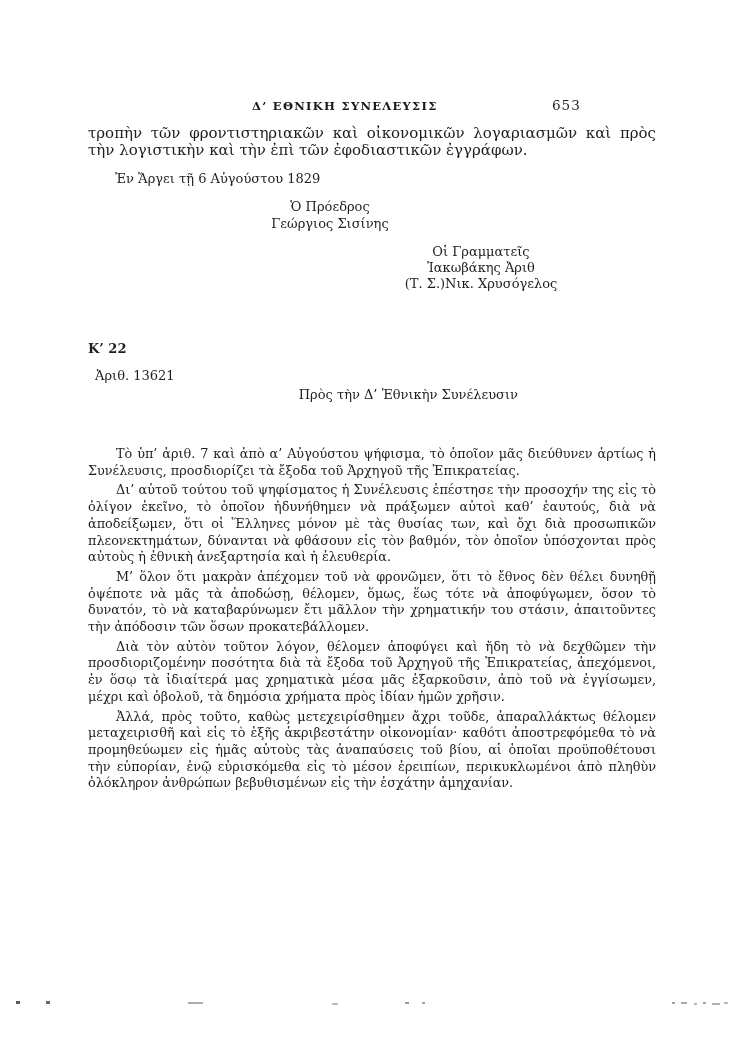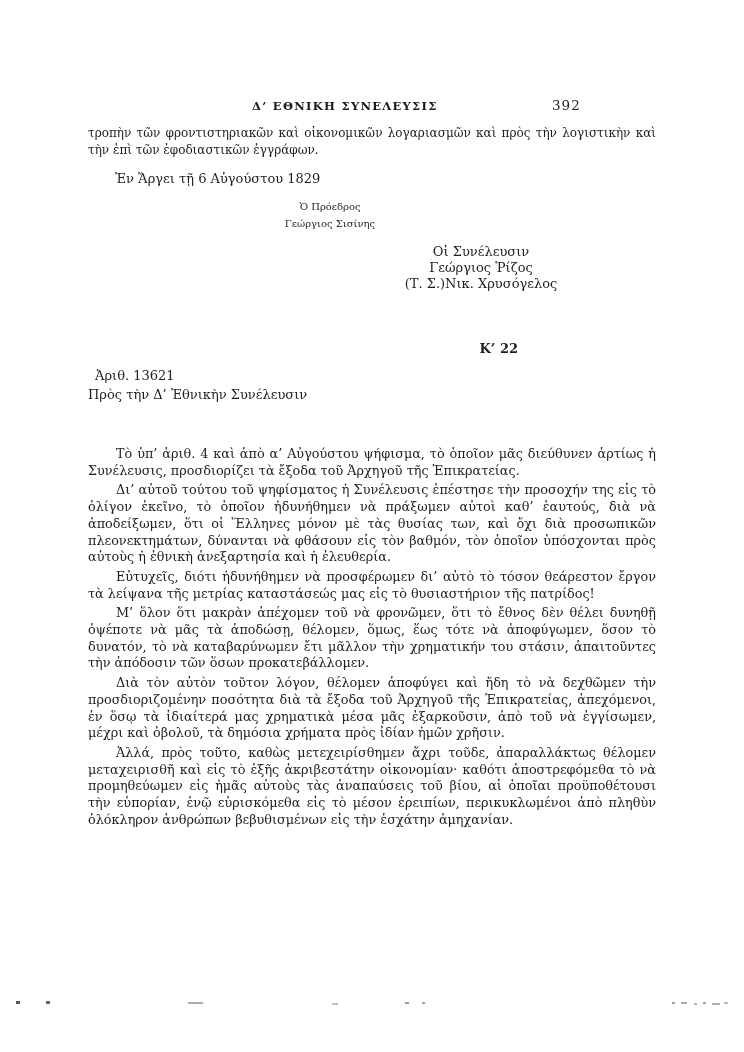--- a/index.html
+++ b/index.html
@@ -17,92 +17,91 @@
     position: absolute; top: 99px; left: 252px;
     font-size: 11.5px; font-weight: 700; letter-spacing: 1.3px;
     white-space: nowrap; color: #1a1a1a;
   }
   .page-number {
     position: absolute; top: 97px; left: 552px;
     font-size: 13.5px; letter-spacing: 1px;
   }
   .continuation {
     position: absolute; top: 125px; left: 88px; width: 568px;
-    font-size: 12px; line-height: 17px; text-align: justify; margin: 0;
+    font-size: 15px; line-height: 17px; text-align: justify; margin: 0;
   }
   .dateline {
     position: absolute; top: 171px; left: 115px;
     font-size: 13px; margin: 0;
   }
   .sig-president {
     position: absolute; top: 198px; left: 252px; width: 156px;
-    text-align: center; font-size: 10px; line-height: 17px;
+    text-align: center; font-size: 13px; line-height: 17px;
   }
   .sig-secretaries {
     position: absolute; top: 244px; left: 384px; width: 194px;
     text-align: center; font-size: 13px; line-height: 15.8px;
   }
   .seal-line { white-space: nowrap; }
   .seal-line .seal { }
   .section-heading {
     position: absolute; top: 341px; left: 88px; width: 430px;
-    text-align: right; font-size: 13px; font-weight: 700; margin: 0;
+    text-align: left; font-size: 13px; font-weight: 700; margin: 0;
   }
   .protocol-number {
     position: absolute; top: 360px; left: 87px;
     font-size: 13px; margin: 8px;
   }
   .addressee {
     position: absolute; top: 387px; left: 88px; width: 430px;
-    text-align: left; font-size: 13px; margin: 0;
+    text-align: right; font-size: 13px; margin: 0;
   }
   .sender {
     position: absolute; top: 416px; left: 88px; width: 430px;
     text-align: center; font-size: 13px; margin: 0;
   }
   .body-text {
     position: absolute; top: 446px; left: 88px; width: 568px;
     font-size: 12.8px; line-height: 16.7px; text-align: justify;
   }
   .body-text p { margin: 0 0 3px 0; text-indent: 28px; }
   .speck { position: absolute; }
 </style>
 </head>
 <body>
 
 <div class="page">
 
   <div class="running-title">Δ’ ΕΘΝΙΚΗ ΣΥΝΕΛΕΥΣΙΣ</div>
-  <div class="page-number">392</div>
+  <div class="page-number">653</div>
 
   <p class="continuation">τροπὴν τῶν φροντιστηριακῶν καὶ οἰκονομικῶν λογαριασμῶν καὶ πρὸς τὴν λογιστικὴν καὶ τὴν ἐπὶ τῶν ἐφοδιαστικῶν ἐγγράφων.</p>
 
   <p class="dateline">Ἐν Ἄργει τῇ 6 Αὐγούστου 1829</p>
 
   <div class="sig-president">
     <div>Ὁ Πρόεδρος</div>
     <div>Γεώργιος Σισίνης</div>
   </div>
 
   <div class="sig-secretaries">
-    <div>Οἱ Συνέλευσιν</div>
-    <div>Γεώργιος Ῥίζος</div>
+    <div>Οἱ Γραμματεῖς</div>
+    <div>Ἰακωβάκης Ἀριθ</div>
     <div class="seal-line">
       <span class="seal">(Τ. Σ.)</span><span>Νικ. Χρυσόγελος</span>
     </div>
   </div>
 
   <p class="section-heading">Κ’ 22</p>
   <p class="protocol-number">Ἀριθ. 13621</p>
   <p class="addressee">Πρὸς τὴν Δ’ Ἐθνικὴν Συνέλευσιν</p>
 
   <div class="body-text">
-      <p>Τὸ ὑπ’ ἀριθ. 4 καὶ ἀπὸ α’ Αὐγούστου ψήφισμα, τὸ ὁποῖον μᾶς διεύθυνεν ἀρτίως ἡ Συνέλευσις, προσδιορίζει τὰ ἔξοδα τοῦ Ἀρχηγοῦ τῆς Ἐπικρατείας.</p>
+      <p>Τὸ ὑπ’ ἀριθ. 7 καὶ ἀπὸ α’ Αὐγούστου ψήφισμα, τὸ ὁποῖον μᾶς διεύθυνεν ἀρτίως ἡ Συνέλευσις, προσδιορίζει τὰ ἔξοδα τοῦ Ἀρχηγοῦ τῆς Ἐπικρατείας.</p>
       <p>Δι’ αὐτοῦ τούτου τοῦ ψηφίσματος ἡ Συνέλευσις ἐπέστησε τὴν προσοχήν της εἰς τὸ ὀλίγον ἐκεῖνο, τὸ ὁποῖον ἠδυνήθημεν νὰ πράξωμεν αὐτοὶ καθ’ ἑαυτούς, διὰ νὰ ἀποδείξωμεν, ὅτι οἱ Ἕλληνες μόνον μὲ τὰς θυσίας των, καὶ ὄχι διὰ προσωπικῶν πλεονεκτημάτων, δύνανται νὰ φθάσουν εἰς τὸν βαθμόν, τὸν ὁποῖον ὑπόσχονται πρὸς αὐτοὺς ἡ ἐθνικὴ ἀνεξαρτησία καὶ ἡ ἐλευθερία.</p>
-      <p>Εὐτυχεῖς, διότι ἠδυνήθημεν νὰ προσφέρωμεν δι’ αὐτὸ τὸ τόσον θεάρεστον ἔργον τὰ λείψανα τῆς μετρίας καταστάσεώς μας εἰς τὸ θυσιαστήριον τῆς πατρίδος!</p>
       <p>Μ’ ὅλον ὅτι μακρὰν ἀπέχομεν τοῦ νὰ φρονῶμεν, ὅτι τὸ ἔθνος δὲν θέλει δυνηθῇ ὀψέποτε νὰ μᾶς τὰ ἀποδώσῃ, θέλομεν, ὅμως, ἕως τότε νὰ ἀποφύγωμεν, ὅσον τὸ δυνατόν, τὸ νὰ καταβαρύνωμεν ἔτι μᾶλλον τὴν χρηματικήν του στάσιν, ἀπαιτοῦντες τὴν ἀπόδοσιν τῶν ὅσων προκατεβάλλομεν.</p>
       <p>Διὰ τὸν αὐτὸν τοῦτον λόγον, θέλομεν ἀποφύγει καὶ ἤδη τὸ νὰ δεχθῶμεν τὴν προσδιοριζομένην ποσότητα διὰ τὰ ἔξοδα τοῦ Ἀρχηγοῦ τῆς Ἐπικρατείας, ἀπεχόμενοι, ἐν ὅσῳ τὰ ἰδιαίτερά μας χρηματικὰ μέσα μᾶς ἐξαρκοῦσιν, ἀπὸ τοῦ νὰ ἐγγίσωμεν, μέχρι καὶ ὀβολοῦ, τὰ δημόσια χρήματα πρὸς ἰδίαν ἡμῶν χρῆσιν.</p>
       <p>Ἀλλά, πρὸς τοῦτο, καθὼς μετεχειρίσθημεν ἄχρι τοῦδε, ἀπαραλλάκτως θέλομεν μεταχειρισθῆ καὶ εἰς τὸ ἑξῆς ἀκριβεστάτην οἰκονομίαν· καθότι ἀποστρεφόμεθα τὸ νὰ προμηθεύωμεν εἰς ἡμᾶς αὐτοὺς τὰς ἀναπαύσεις τοῦ βίου, αἱ ὁποῖαι προϋποθέτουσι τὴν εὐπορίαν, ἐνῷ εὑρισκόμεθα εἰς τὸ μέσον ἐρειπίων, περικυκλωμένοι ἀπὸ πληθὺν ὁλόκληρον ἀνθρώπων βεβυθισμένων εἰς τὴν ἐσχάτην ἀμηχανίαν.</p>
     </div>
 
   <div class="speck" style="left:16px; top:1001px; width:4px; height:3px; background:#5a5a5a;"></div>
   <div class="speck" style="left:46px; top:1001px; width:4px; height:3px; background:#686868;"></div>
   <div class="speck" style="left:188px; top:1002px; width:15px; height:2px; background:#ababab;"></div>
   <div class="speck" style="left:332px; top:1003px; width:6px; height:2px; background:#bdbdbd;"></div>
   <div class="speck" style="left:405px; top:1002px; width:4px; height:2px; background:#9a9a9a;"></div>

